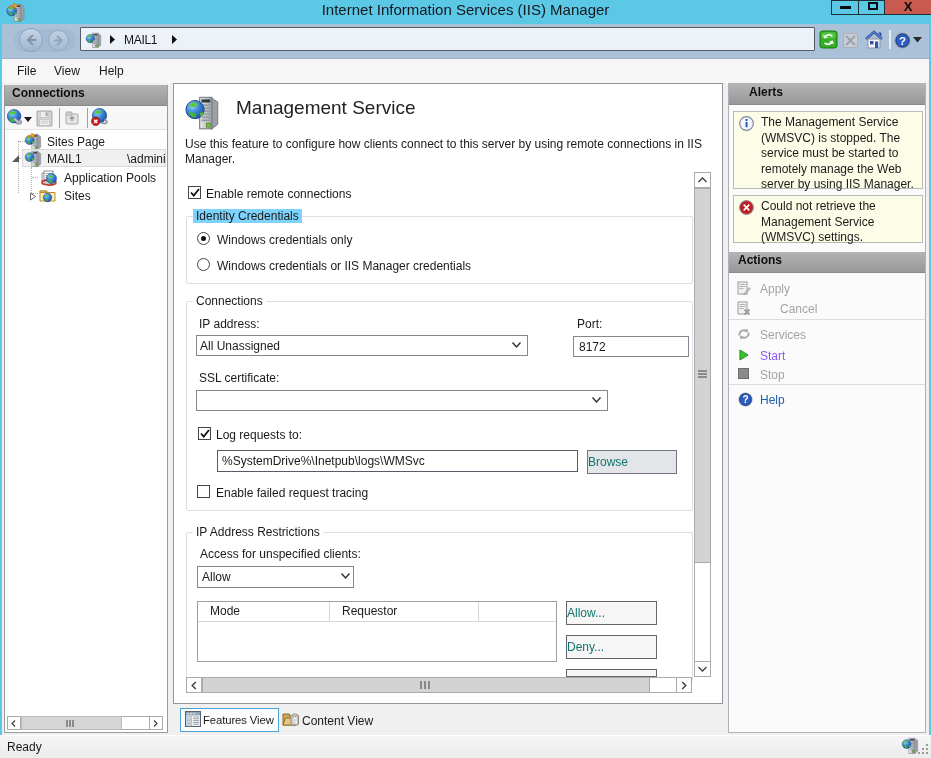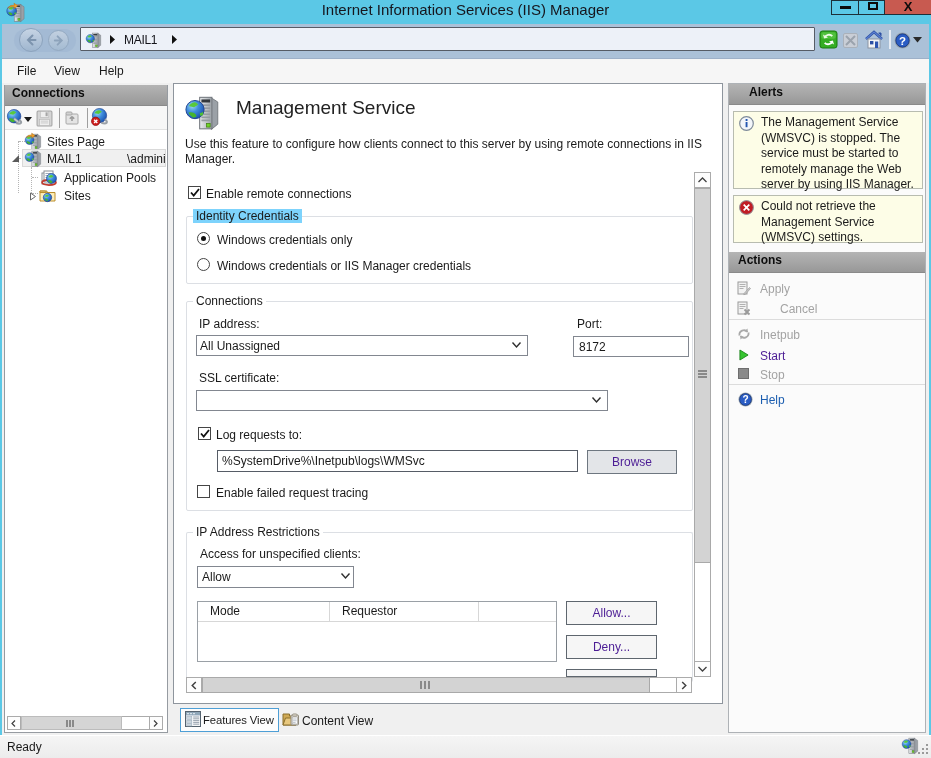--- a/index.html
+++ b/index.html
@@ -4,21 +4,21 @@
 *{margin:0;padding:0;box-sizing:border-box}
 html,body{width:931px;height:758px;overflow:hidden}
 body{font-family:"Liberation Sans",sans-serif;font-size:12px;color:#1a1a1a;background:#f0f0f0;position:relative}
 .ab{position:absolute}
 .hdrbar{background:linear-gradient(#b4b4b4,#989898);border-bottom:1px solid #8a8a8a;font-weight:bold;color:#0d0d0d}
 .cb{width:13px;height:13px;background:#fff;border:1px solid #454545;position:absolute}
 .combo{position:absolute;background:#fff;border:1px solid #828790}
 .carr{position:absolute;width:9px;height:6px}
 fieldset{position:absolute;border:1px solid #dcdfe4;border-radius:2px}
 .gl{position:absolute;font-size:12px;white-space:nowrap}
-.btn{position:absolute;background:#e3e5e8;border:1px solid #6e7780;text-align:center;font-size:12px;color:#4c1d95}
+.btn{position:absolute;background:#e3e5e8;border:1px solid #6e7780;font-size:12px;color:#0f766e}
 svg{position:absolute;overflow:visible}
 </style></head>
 <body>
 <svg width="0" height="0" style="position:absolute">
 <defs>
 <radialGradient id="gb" cx="35%" cy="30%" r="75%">
         <stop offset="0%" stop-color="#9fd8f2"></stop>
         <stop offset="45%" stop-color="#3f8edd"></stop>
         <stop offset="100%" stop-color="#1a4fae"></stop>
       </radialGradient>
@@ -363,25 +363,25 @@
 <path d="M7.5 8.5 L12.5 13.5 M12.5 8.5 L7.5 13.5" stroke="#9a9a9a" stroke-width="1.8"></path>
 </svg>
 <div class="gl" style="left:780px;top:302px;color:#a3a3a3">Cancel</div>
 <div class="ab" style="left:729px;top:319px;width:196px;height:1px;background:#dcdcdc"></div>
 <svg class="ab" style="left:737px;top:327px" width="14" height="14" viewBox="0 0 14 14">
 <path d="M2.5 8.5 a4.5 4.5 0 0 1 8-3.5" fill="none" stroke="#a9a9a9" stroke-width="1.8"></path>
 <path d="M11.5 5.5 a4.5 4.5 0 0 1 -8 3.5" fill="none" stroke="#a9a9a9" stroke-width="1.8"></path>
 <path d="M10.5 1.5 L10.8 5.3 L7.2 4.6 Z" fill="#a9a9a9"></path>
 <path d="M3.5 12.5 L3.2 8.7 L6.8 9.4 Z" fill="#a9a9a9"></path>
 </svg>
-<div class="gl" style="left:760px;top:328px;color:#a3a3a3">Inetpub</div>
+<div class="gl" style="left:760px;top:328px;color:#a3a3a3">Services</div>
 <svg class="ab" style="left:739px;top:349px" width="10" height="12" viewBox="0 0 11 13">
     <path d="M1 1 L10 6.5 L1 12 Z" fill="#35c42f" stroke="#1d861d"></path>
   </svg>
-<div class="gl" style="left:760px;top:349px;color:#4c1d95">Start</div>
+<div class="gl" style="left:760px;top:349px;color:#8b5cf6">Start</div>
 <div class="ab" style="left:738px;top:368px;width:11px;height:11px;background:#8a8a8a;border:1px solid #6e6e6e"></div>
 <div class="gl" style="left:760px;top:368px;color:#a3a3a3">Stop</div>
 <div class="ab" style="left:729px;top:384px;width:196px;height:1px;background:#dcdcdc"></div>
 <svg class="ab" style="left:738px;top:392px" width="15" height="15" viewBox="0 0 17 17">
 <circle cx="8.5" cy="8.5" r="8" fill="#9aa5b2"></circle>
 <circle cx="8.5" cy="8.5" r="6.7" fill="#2a5cc4" stroke="#12316e" stroke-width=".8"></circle>
 <text x="8.5" y="12.6" font-size="11.5" font-weight="bold" fill="#fff" text-anchor="middle" font-family="Liberation Sans">?</text>
 </svg>
 <div class="gl" style="left:760px;top:393px;color:#1c5eb0">Help</div>
 

